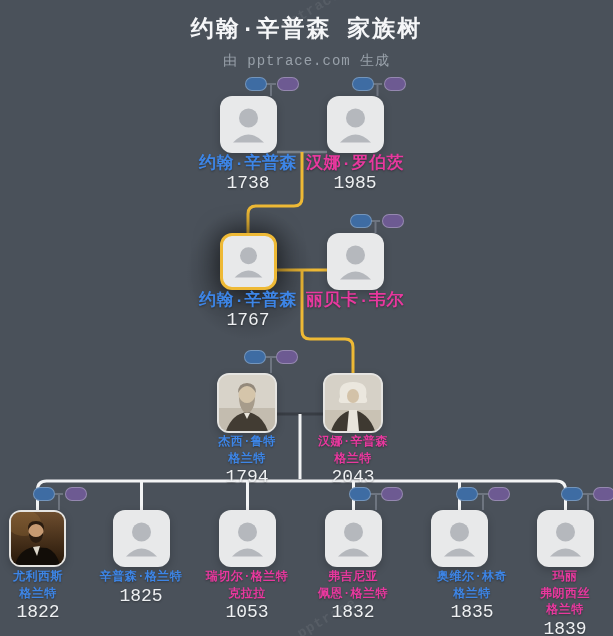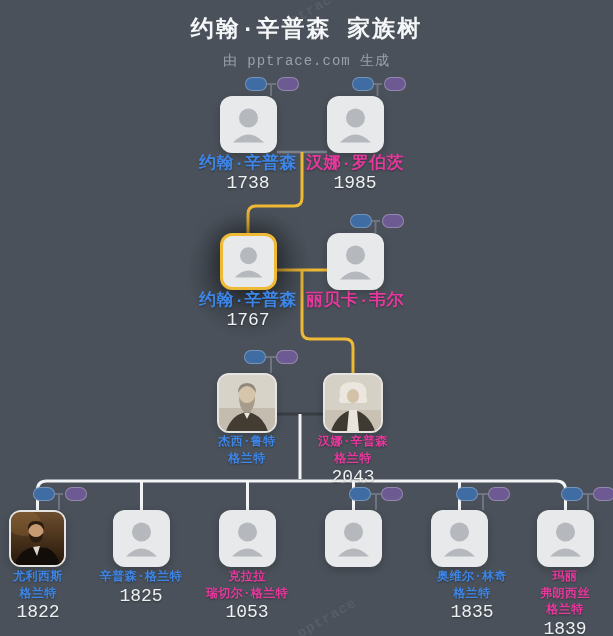--- a/index.html
+++ b/index.html
@@ -247,39 +247,45 @@
     <span class="nm">约翰·辛普森</span>
     <span class="yr">1767</span>
   </div>
   <div class="label female" style="left:290px;top:292px">
     <span class="nm">丽贝卡·韦尔</span>
     <span class="yr"></span>
   </div>
   <div class="label small male" style="left:182px;top:434px">
     <span class="nm">杰西·鲁特</span>
     <span class="nm">格兰特</span>
+    <span class="yr">1794</span>
   </div>
   <div class="label small female" style="left:288px;top:434px">
     <span class="nm">汉娜·辛普森</span>
     <span class="nm">格兰特</span>
     <span class="yr">2043</span>
   </div>
   <div class="label small male" style="left:-27px;top:569px">
     <span class="nm">尤利西斯</span>
     <span class="nm">格兰特</span>
     <span class="yr">1822</span>
   </div>
   <div class="label small male" style="left:76px;top:569px">
     <span class="nm">辛普森·格兰特</span>
     <span class="yr">1825</span>
   </div>
   <div class="label small female" style="left:182px;top:569px">
+    <span class="nm">瑞切尔·格兰特</span>
     <span class="nm">克拉拉</span>
-    <span class="nm">瑞切尔·格兰特</span>
     <span class="yr">1053</span>
+  </div>
+  <div class="label small female" style="left:288px;top:569px">
+    <span class="nm">弗吉尼亚</span>
+    <span class="nm">佩恩·格兰特</span>
+    <span class="yr">1832</span>
   </div>
   <div class="label small male" style="left:407px;top:569px">
     <span class="nm">奥维尔·林奇</span>
     <span class="nm">格兰特</span>
     <span class="yr">1835</span>
   </div>
   <div class="label small female" style="left:500px;top:569px">
     <span class="nm">玛丽</span>
     <span class="nm">弗朗西丝</span>
     <span class="nm">格兰特</span>

